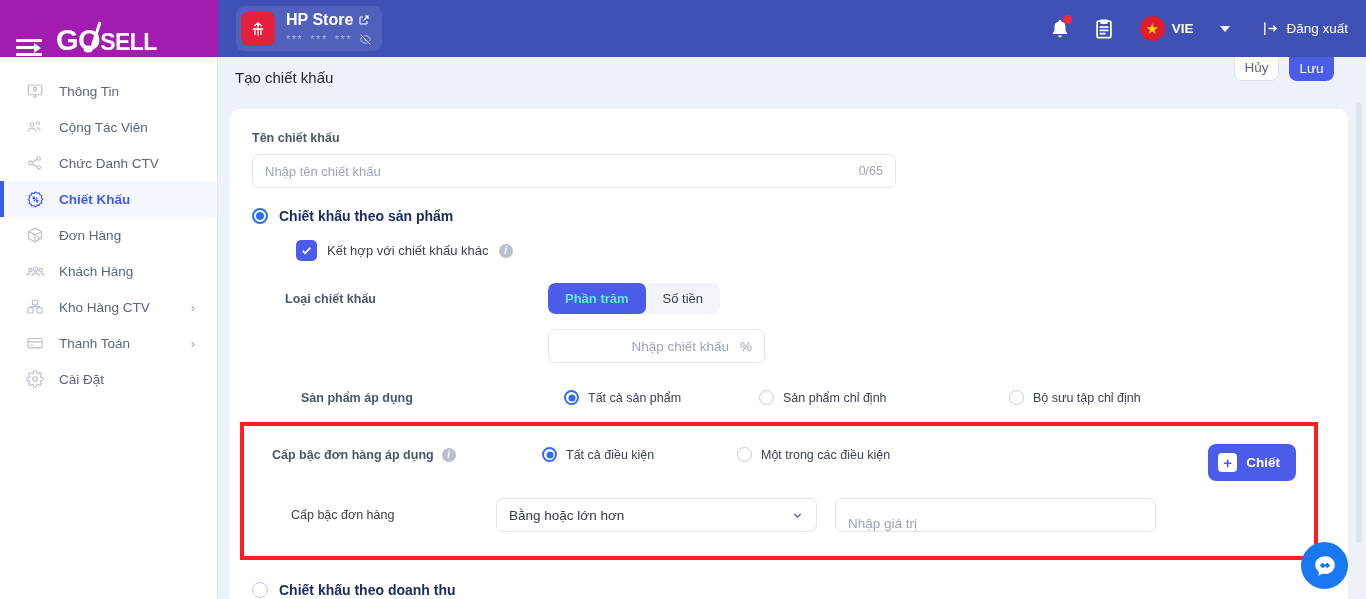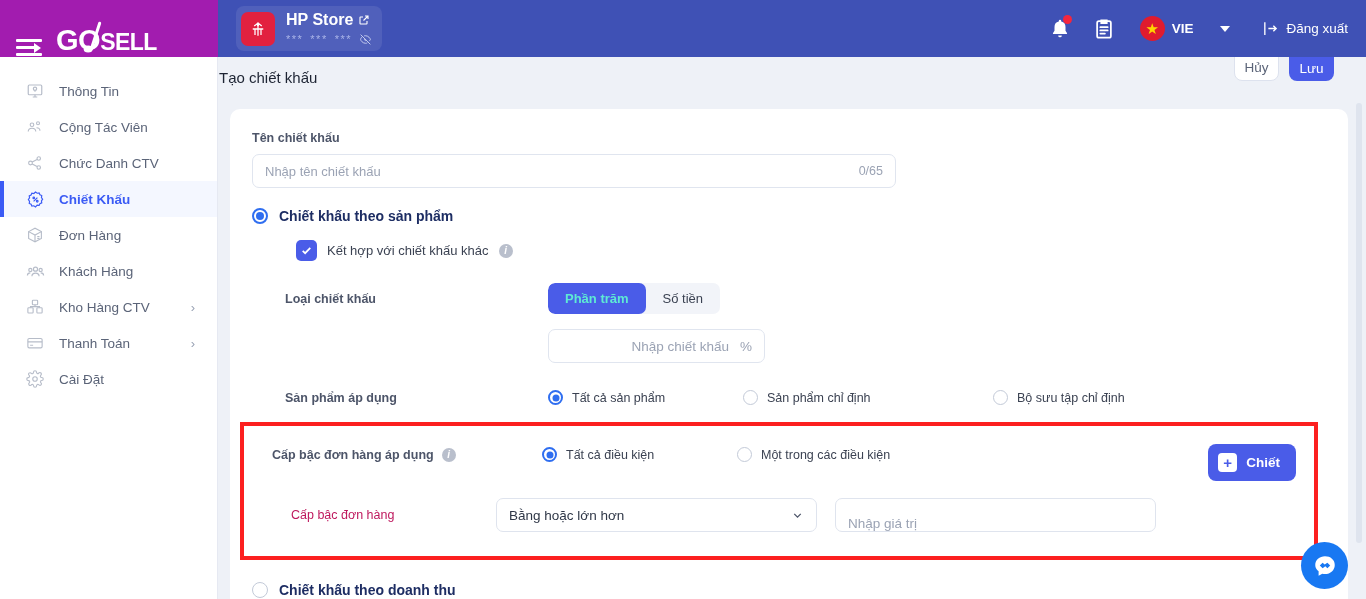--- a/index.html
+++ b/index.html
@@ -147,21 +147,21 @@
   .nav-chev {
     position: absolute; right: 22px; color: #9aa3b5; font-size: 13px;
   }
 
   
   .page-head {
     position: absolute; top: 57px; left: 218px;
     width: 1148px; height: 40px;
     background: #eef1f7;
     display: flex; align-items: center;
-    padding-left: 1px; z-index: 20;
+    padding-left: 17px; z-index: 20;
   }
   .page-title { font-size: 15px; color: #1d2433; }
   .head-btns {
     position: absolute; right: 32px; top: -10px;
     display: flex; gap: 10px;
   }
   .btn-cancel {
     width: 45px; height: 34px; border-radius: 8px;
     border: 1px solid #dde2ee; background: #fff;
     color: #5b6478; font-size: 13.5px;
@@ -274,21 +274,21 @@
   .pct-input {
     margin-top: 15px; width: 217px; height: 34px;
     border: 1px solid #e0e5ef; border-radius: 7px;
     display: flex; align-items: center; justify-content: flex-end;
     gap: 11px; padding-right: 12px;
     font-size: 13.5px; color: #9ba3b4; background: #fff;
   }
 
   .apply-row {
     display: flex; align-items: center;
-    margin-top: 27px; padding-left: 55px;
+    margin-top: 27px; padding-left: 71px;
   }
   .apply-row .lbl { width: 263px; }
   .opt { display: flex; align-items: center; gap: 9px; }
   .opt .t { font-size: 12.5px; color: #3b4252; }
 
   
   .hl-block {
     position: relative;
     margin-top: 17px;
     margin-left: 10px; margin-right: 30px;
@@ -316,21 +316,21 @@
     color: #4a5ce8; font-size: 15px; font-weight: bold;
     line-height: 1;
   }
   .btn-them .lab { color:#fff; font-size:13.5px; font-weight:bold; }
 
   .tier2-row {
     display: flex; align-items: center;
     padding-left: 47px; margin-top: 36px;
   }
   .tier2-row .lbl2 {
-    width: 205px; font-size: 12.5px; color: #be185d;
+    width: 205px; font-size: 12.5px; color: #404040;
   }
   .select {
     width: 321px; height: 34px;
     border: 1px solid #dfe4ee; border-radius: 7px;
     display: flex; align-items: center; justify-content: space-between;
     padding: 0 12px; font-size: 13.5px; color: #2f3747;
     background: #fff; cursor: pointer;
   }
   .val-input {
     width: 321px; height: 34px; margin-left: 18px;

